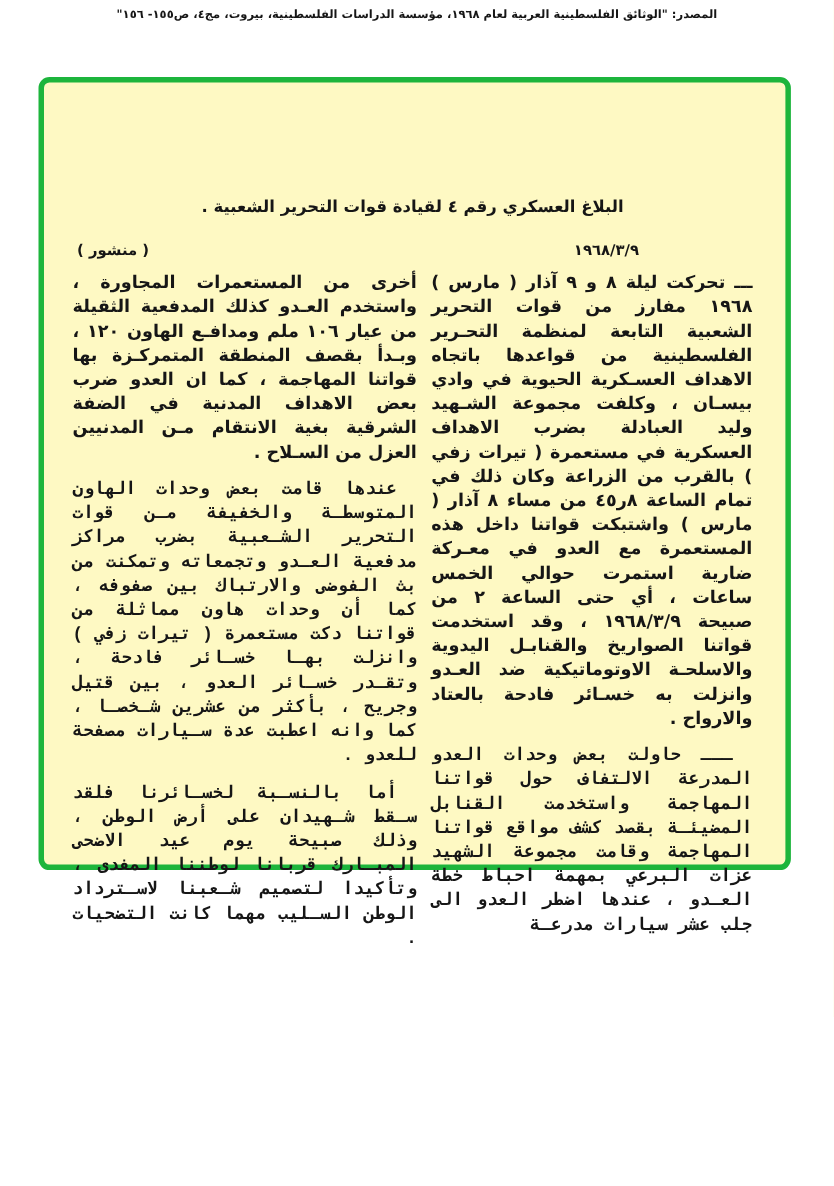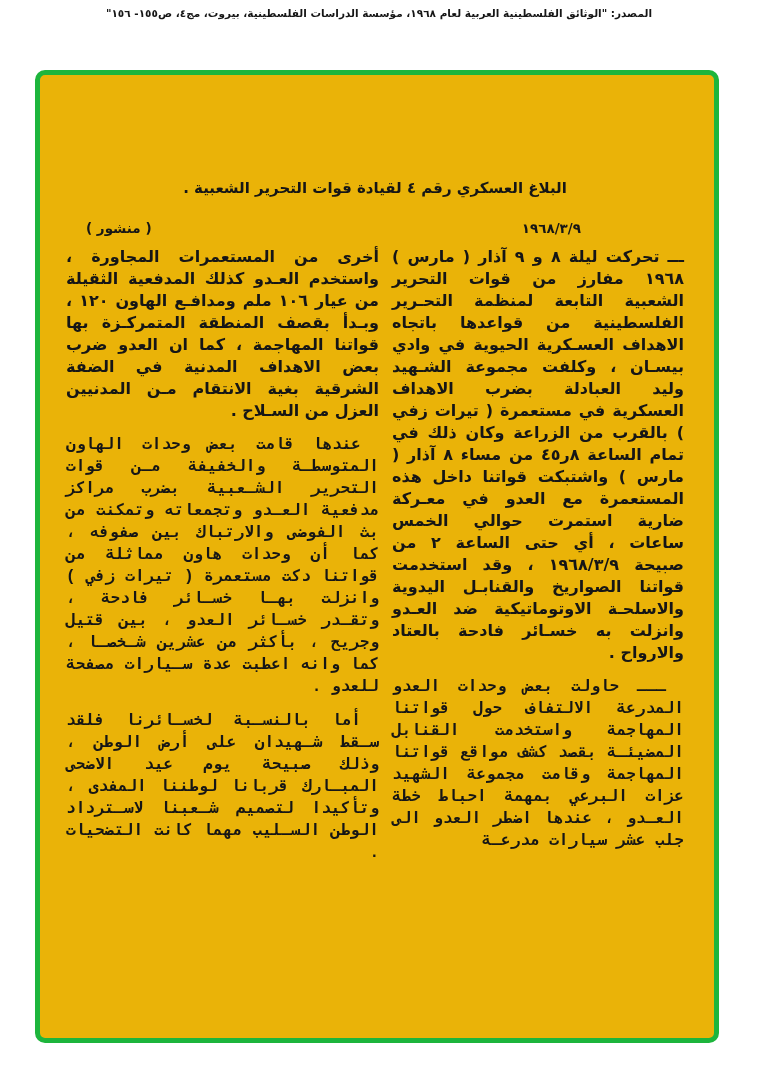--- a/index.html
+++ b/index.html
@@ -26,24 +26,24 @@
   .source-line{
     margin-top:7px;
     text-align:center;
     font-size:10.5px;
     font-weight:bold;
     direction:rtl;
   }
   .frame{
     position:absolute;
     left:35px; top:70px;
-    width:684px; height:973px;
+    width:684px; height:721px;
     border:5px solid var(--green);
     border-radius:10px;
-    background:#eab308;
+    background:#fef9c3;
   }
   .doc{
     direction:rtl;
     padding:103px 30px 0 26px;
     height:100%;
   }
   .doc-title{
     text-align:center;
     font-size:15px;
     font-weight:bold;
@@ -53,21 +53,21 @@
     direction:ltr;
     display:flex;
     justify-content:space-between;
     align-items:baseline;
     margin-top:22px;
     font-size:13.5px;
     font-weight:bold;
   }
   .published-note{
     direction:rtl;
-    margin-left:20px;
+    margin-left:4px;
   }
   .doc-date{
     direction:ltr;
     margin-right:103px;
     letter-spacing:1px;
   }
   .cols{
     display:flex;
     gap:13px;
     margin-top:10px;

